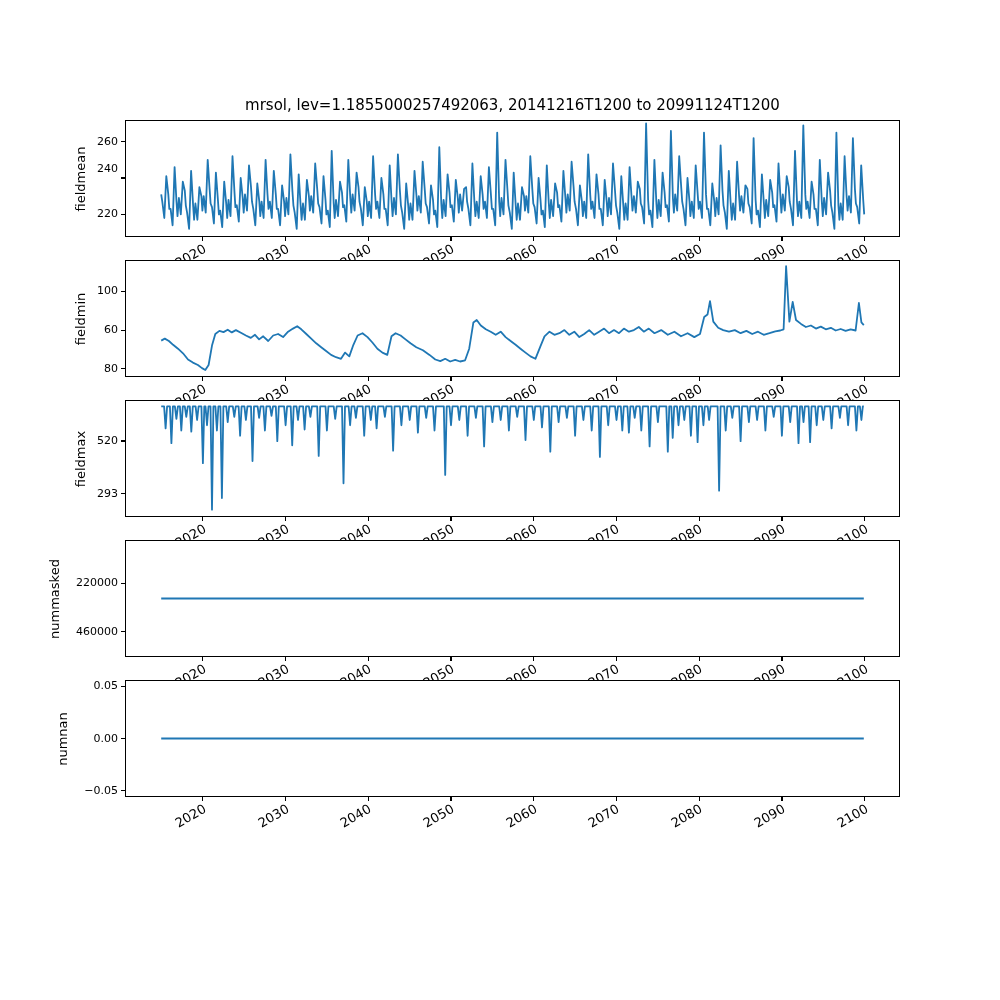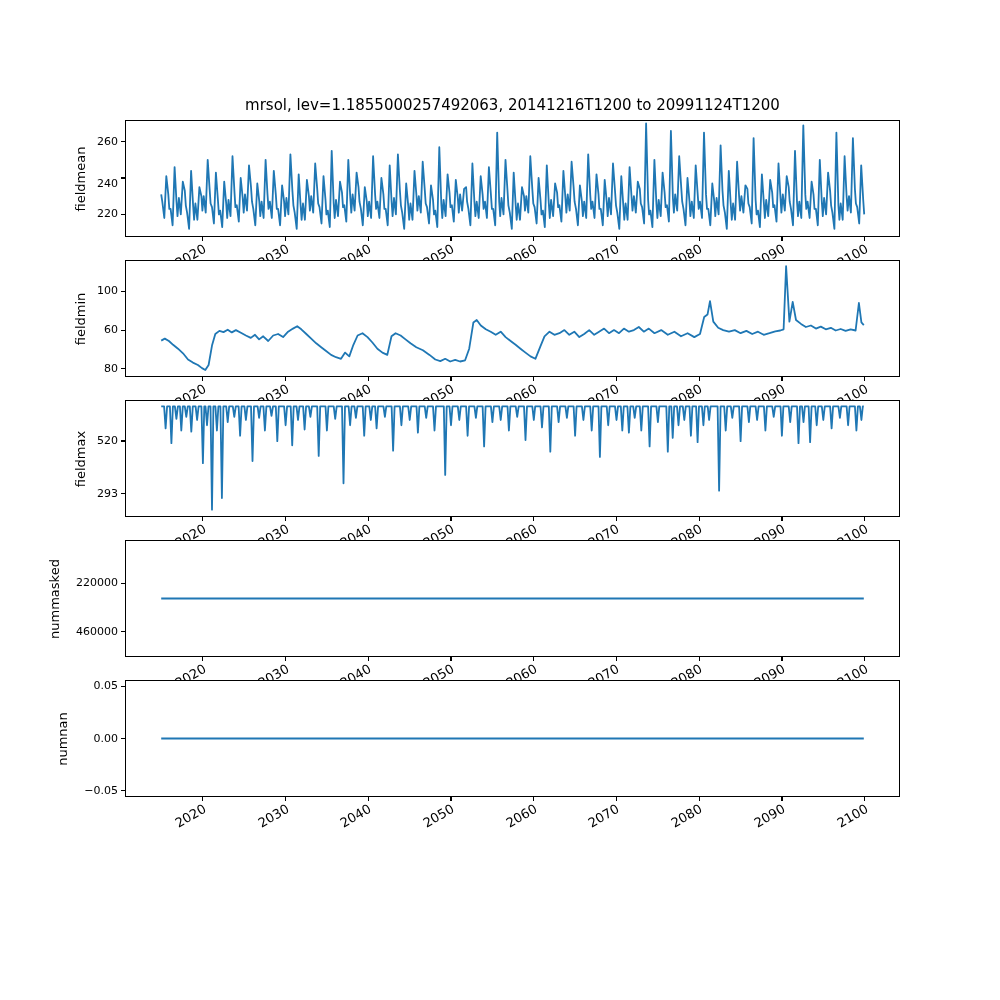--- a/index.html
+++ b/index.html
@@ -27,21 +27,21 @@
   <div class="plot-title">mrsol, lev=1.1855000257492063, 20141216T1200 to 20991124T1200</div>
 
   <div class="subplot" style="top:120px;">
     <svg width="773" height="115">
         <polyline points="35.2,73.4 36.3,80.7 38.3,97.0 40.3,55.2 42.3,73.4 43.3,87.9 44.6,87.9 46.6,104.3 48.6,46.1 50.5,80.7 51.5,95.2 52.9,77.0 54.8,93.4 56.8,60.7 58.8,69.8 59.8,84.3 61.1,91.6 63.1,107.9 65.1,49.8 67.1,84.3 68.1,98.8 69.4,82.5 71.4,98.8 73.4,66.1 75.4,75.2 76.4,89.7 77.7,75.2 79.7,91.6 81.7,38.9 83.6,67.9 84.6,82.5 86.0,86.1 87.9,102.5 89.9,51.6 91.9,78.8 92.9,93.4 94.2,89.7 96.2,106.1 98.2,60.7 100.2,82.5 101.2,97.0 102.5,78.8 104.5,95.2 106.5,35.2 108.5,71.6 109.4,86.1 110.8,84.3 112.8,100.6 114.7,57.0 116.7,77.0 117.7,91.6 119.0,73.4 121.0,89.7 123.0,44.3 125.0,66.1 126.0,80.7 127.3,87.9 129.3,104.3 131.3,62.5 133.3,80.7 134.3,95.2 135.6,80.7 137.6,97.0 139.6,38.9 141.5,73.4 142.5,87.9 143.9,80.7 145.8,97.0 147.8,49.8 149.8,73.4 150.8,87.9 152.1,87.9 154.1,104.3 156.1,64.3 158.1,80.7 159.1,95.2 160.4,77.0 162.4,93.4 164.4,33.4 166.4,69.8 167.4,84.3 168.7,91.6 170.7,107.9 172.7,53.4 174.6,84.3 175.6,98.8 177.0,82.5 178.9,98.8 180.9,58.9 182.9,75.2 183.9,89.7 185.2,75.2 187.2,91.6 189.2,42.5 191.2,67.9 192.2,82.5 193.5,86.1 195.5,102.5 197.5,55.2 199.5,78.8 200.4,93.4 201.8,89.7 203.8,106.1 205.7,29.8 207.7,82.5 208.7,97.0 210.0,78.8 212.0,95.2 214.0,60.7 216.0,71.6 217.0,86.1 218.3,84.3 220.3,100.6 222.3,38.9 224.3,77.0 225.3,91.6 226.6,73.4 228.6,89.7 230.6,51.6 232.5,66.1 233.5,80.7 234.9,87.9 236.8,104.3 238.8,66.1 240.8,80.7 241.8,95.2 243.1,80.7 245.1,97.0 247.1,35.2 249.1,73.4 250.1,87.9 251.4,80.7 253.4,97.0 255.4,57.0 257.4,73.4 258.4,87.9 259.7,87.9 261.7,104.3 263.7,44.3 265.6,80.7 266.6,95.2 268.0,77.0 269.9,93.4 271.9,33.4 273.9,69.8 274.9,84.3 276.2,91.6 278.2,107.9 280.2,62.5 282.2,84.3 283.2,98.8 284.5,82.5 286.5,98.8 288.5,49.8 290.5,75.2 291.4,89.7 292.8,75.2 294.8,91.6 296.7,40.7 298.7,67.9 299.7,82.5 301.0,86.1 303.0,102.5 305.0,64.3 307.0,78.8 308.0,93.4 309.3,89.7 311.3,106.1 313.3,26.2 315.3,82.5 316.3,97.0 317.6,78.8 319.6,95.2 321.6,53.4 323.5,71.6 324.5,86.1 325.9,84.3 327.8,100.6 329.8,58.9 331.8,77.0 332.8,91.6 334.1,73.4 336.1,89.7 338.1,67.9 340.1,66.1 341.1,80.7 342.4,87.9 344.4,104.3 346.4,42.5 348.4,80.7 349.4,95.2 350.7,80.7 352.7,97.0 354.7,55.2 356.6,73.4 357.6,87.9 359.0,80.7 360.9,97.0 362.9,46.1 364.9,73.4 365.9,87.9 367.2,87.9 369.2,104.3 371.2,11.6 373.2,80.7 374.2,95.2 375.5,77.0 377.5,93.4 379.5,38.9 381.5,69.8 382.4,84.3 383.8,91.6 385.8,107.9 387.7,51.6 389.7,84.3 390.7,98.8 392.0,82.5 394.0,98.8 396.0,66.1 398.0,75.2 399.0,89.7 400.3,75.2 402.3,91.6 404.3,35.2 406.3,67.9 407.3,82.5 408.6,86.1 410.6,102.5 412.6,57.0 414.5,78.8 415.5,93.4 416.9,89.7 418.8,106.1 420.8,44.3 422.8,82.5 423.8,97.0 425.1,78.8 427.1,95.2 429.1,62.5 431.1,71.6 432.1,86.1 433.4,84.3 435.4,100.6 437.4,49.8 439.4,77.0 440.4,91.6 441.7,73.4 443.7,89.7 445.6,40.7 447.6,66.1 448.6,80.7 450.0,87.9 451.9,104.3 453.9,64.3 455.9,80.7 456.9,95.2 458.2,80.7 460.2,97.0 462.2,33.4 464.2,73.4 465.2,87.9 466.5,80.7 468.5,97.0 470.5,53.4 472.5,73.4 473.4,87.9 474.8,87.9 476.8,104.3 478.7,58.9 480.7,80.7 481.7,95.2 483.0,77.0 485.0,93.4 487.0,42.5 489.0,69.8 490.0,84.3 491.3,91.6 493.3,107.9 495.3,55.2 497.3,84.3 498.3,98.8 499.6,82.5 501.6,98.8 503.6,46.1 505.5,75.2 506.5,89.7 507.9,75.2 509.8,91.6 511.8,60.7 513.8,67.9 514.8,82.5 516.1,86.1 518.1,102.5 520.1,2.5 522.1,78.8 523.1,93.4 524.4,89.7 526.4,106.1 528.4,38.9 530.4,82.5 531.4,97.0 532.7,78.8 534.7,95.2 536.6,51.6 538.6,71.6 539.6,86.1 541.0,84.3 542.9,100.6 544.9,9.8 546.9,77.0 547.9,91.6 549.2,73.4 551.2,89.7 553.2,35.2 555.2,66.1 556.2,80.7 557.5,87.9 559.5,104.3 561.5,57.0 563.5,80.7 564.4,95.2 565.8,80.7 567.8,97.0 569.7,44.3 571.7,73.4 572.7,87.9 574.0,80.7 576.0,97.0 578.0,11.6 580.0,73.4 581.0,87.9 582.3,87.9 584.3,104.3 586.3,62.5 588.3,80.7 589.3,95.2 590.6,77.0 592.6,93.4 594.6,24.3 596.5,69.8 597.5,84.3 598.9,91.6 600.8,107.9 602.8,49.8 604.8,84.3 605.8,98.8 607.1,82.5 609.1,98.8 611.1,40.7 613.1,75.2 614.1,89.7 615.4,75.2 617.4,91.6 619.4,64.3 621.4,67.9 622.4,82.5 623.7,86.1 625.7,102.5 627.6,17.1 629.6,78.8 630.6,93.4 632.0,89.7 633.9,106.1 635.9,53.4 637.9,82.5 638.9,97.0 640.2,78.8 642.2,95.2 644.2,58.9 646.2,71.6 647.2,86.1 648.5,84.3 650.5,100.6 652.5,42.5 654.5,77.0 655.4,91.6 656.8,73.4 658.8,89.7 660.7,55.2 662.7,66.1 663.7,80.7 665.0,87.9 667.0,104.3 669.0,29.8 671.0,80.7 672.0,95.2 673.3,80.7 675.3,97.0 677.3,4.4 679.3,73.4 680.3,87.9 681.6,80.7 683.6,97.0 685.6,60.7 687.5,73.4 688.5,87.9 689.9,87.9 691.8,104.3 693.8,38.9 695.8,80.7 696.8,95.2 698.1,77.0 700.1,93.4 702.1,51.6 704.1,69.8 705.1,84.3 706.4,91.6 708.4,107.9 710.4,11.6 712.4,84.3 713.4,98.8 714.7,82.5 716.7,98.8 718.6,35.2 720.6,75.2 721.6,89.7 723.0,75.2 724.9,91.6 726.9,17.1 728.9,67.9 729.9,82.5 731.2,86.1 733.2,102.5 735.2,44.3 737.2,78.8 738.2,93.4" fill="none" stroke="#1f77b4" stroke-width="1.8" stroke-linejoin="round" stroke-linecap="butt"></polyline>
       </svg>
     <div class="ylabel" style="left:-46px;">fieldmean</div>
   <div class="ytick" style="top: 92.7807px;"></div>
       <div class="yticklab" style="top: 85.3807px;">220</div>
       <div class="ytick" style="top: 56.4458px;"></div>
-      <div class="yticklab" style="top: 55px;">240</div>
+      <div class="yticklab" style="top: 40px;">240</div>
       <div class="ytick" style="top: 20.1109px;"></div>
       <div class="yticklab" style="top: 12.7109px;">260</div>
       <div class="xtick" style="left: 76.2533px;"></div>
       <div class="xticklab" style="right: 698.147px;">2020</div>
       <div class="xtick" style="left: 158.98px;"></div>
       <div class="xticklab" style="right: 615.42px;">2030</div>
       <div class="xtick" style="left: 241.707px;"></div>
       <div class="xticklab" style="right: 532.693px;">2040</div>
       <div class="xtick" style="left: 324.434px;"></div>
       <div class="xticklab" style="right: 449.966px;">2050</div>

